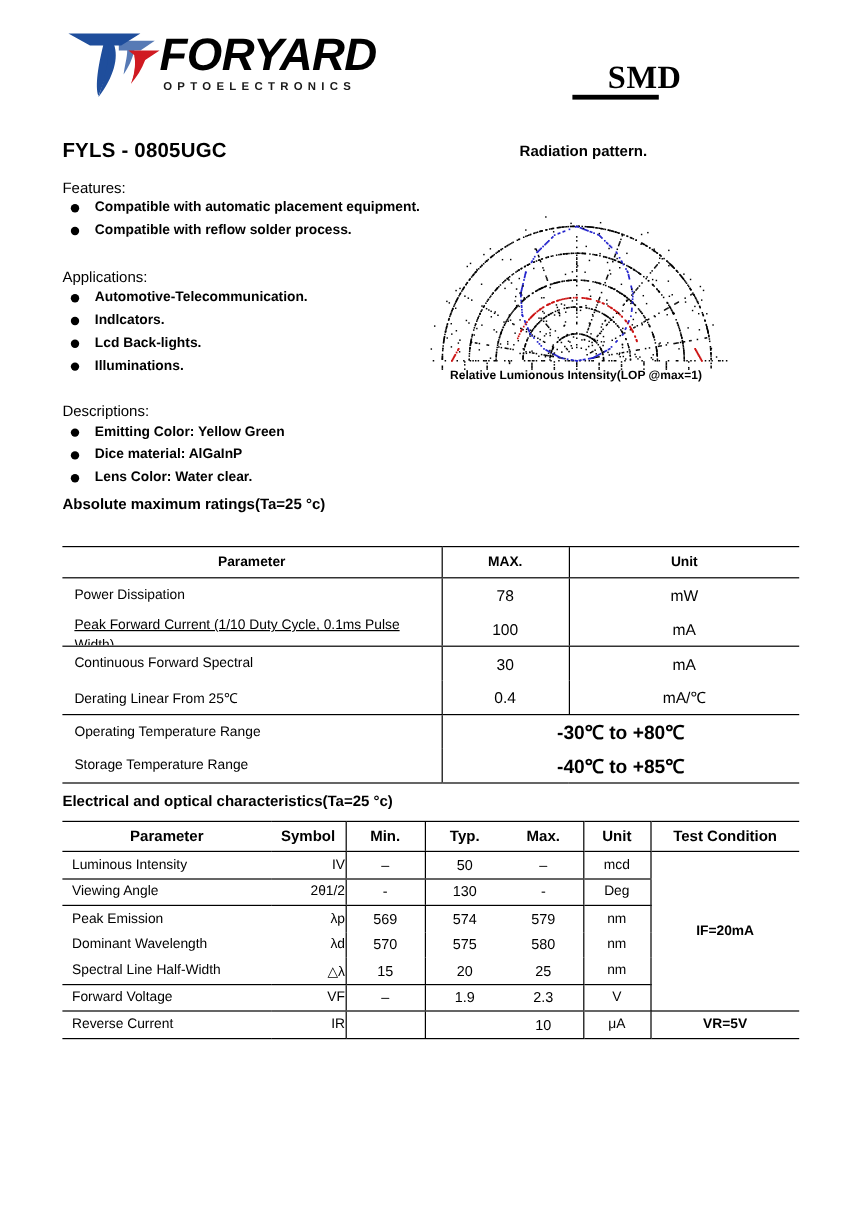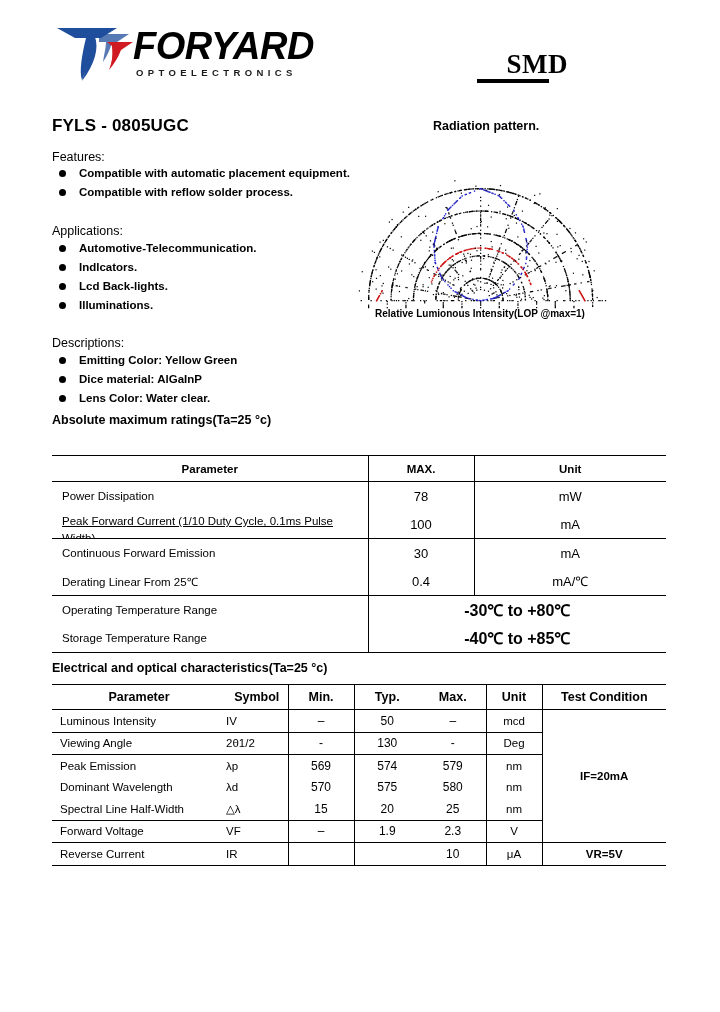--- a/index.html
+++ b/index.html
@@ -237,21 +237,21 @@
     text-align: center;
     height: 24px;
     font-size: 12.5px;
   }
   #tbl-elec td.pname {
     text-align: left;
     padding-left: 8px;
     font-weight: normal;
   }
   #tbl-elec td.sym {
-    text-align: left;
+    text-align: right;
     font-weight: normal;
   }
   #tbl-elec td.num {
     text-align: center;
     font-weight: normal;
     font-size: 12px;
   }
   #tbl-elec td.unitc {
     text-align: center;
     font-weight: normal;
@@ -2160,21 +2160,21 @@
       <tr>
         <td class="pname bb clip-cell">
           <span class="l1">Peak Forward Current (1/10 Duty Cycle, 0.1ms Pulse</span>
           <span class="l2">Width)</span>
         </td>
         <td class="val bl bb">100</td>
         <td class="unit bl bb">mA</td>
       </tr>
 
       <tr>
-        <td class="pname">Continuous Forward Emission</td>
+        <td class="pname">Continuous Forward Spectral</td>
         <td class="val bl">30</td>
         <td class="unit bl">mA</td>
       </tr>
 
       <tr>
         <td class="pname bb">Derating Linear From 25℃</td>
         <td class="val bl bb">0.4</td>
         <td class="unit bl bb">mA/℃</td>
       </tr>
 

